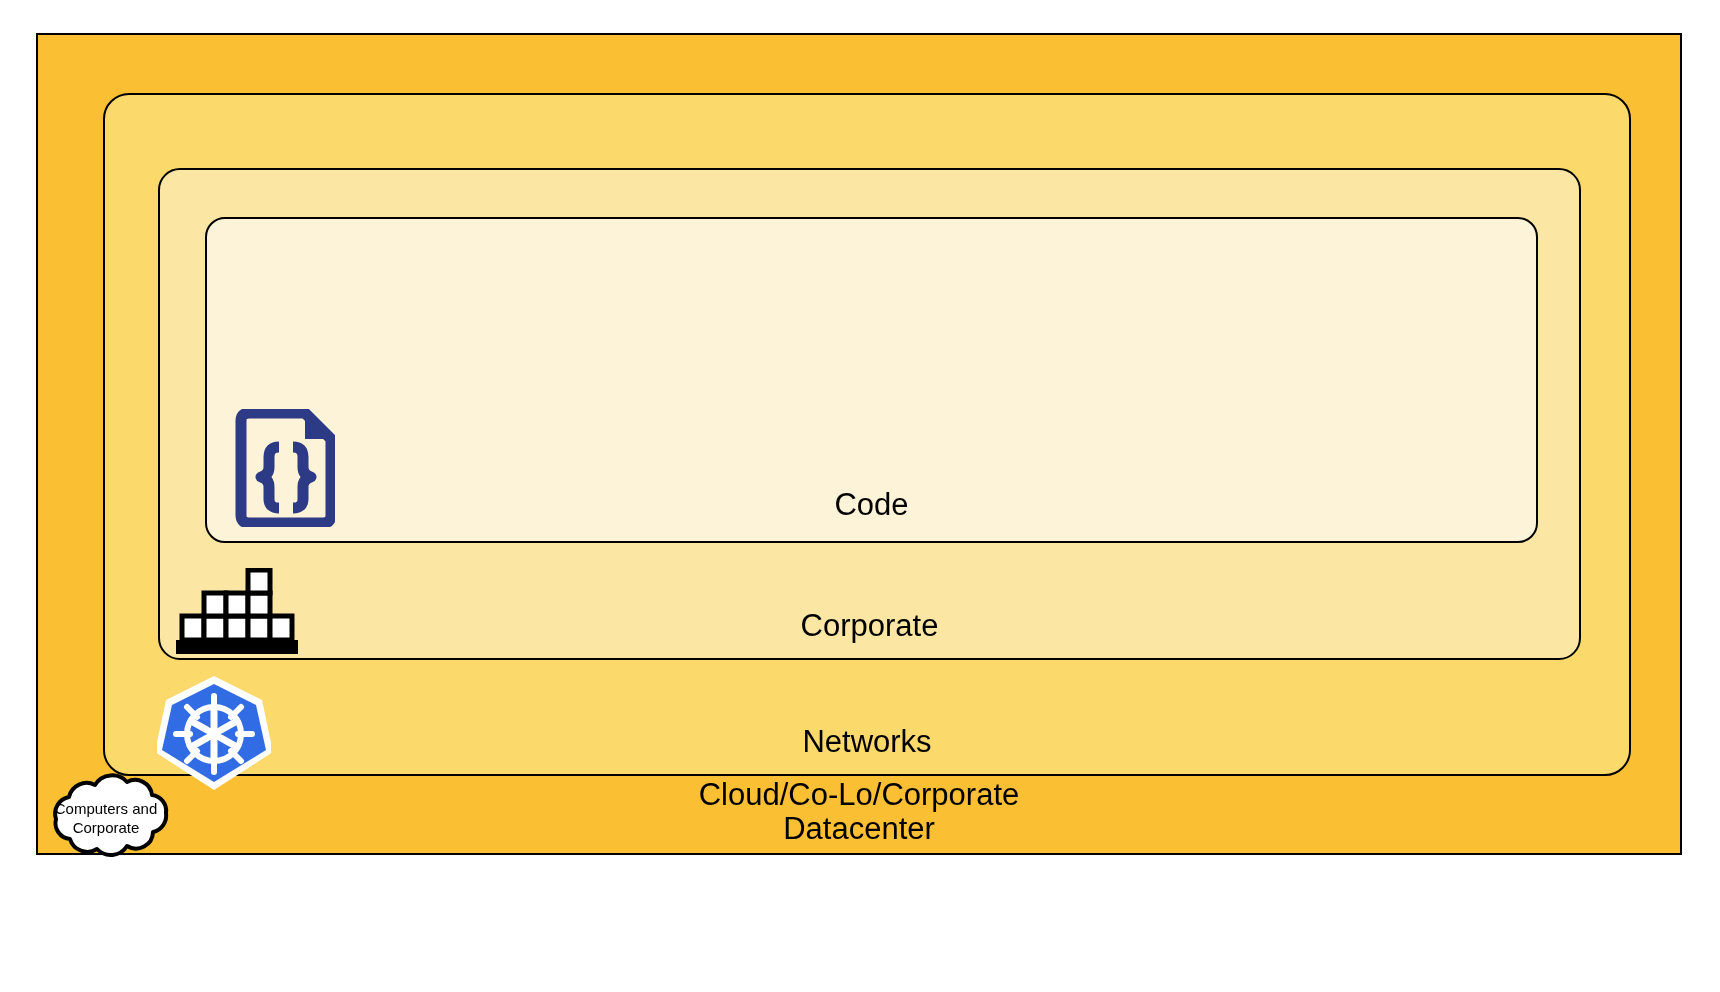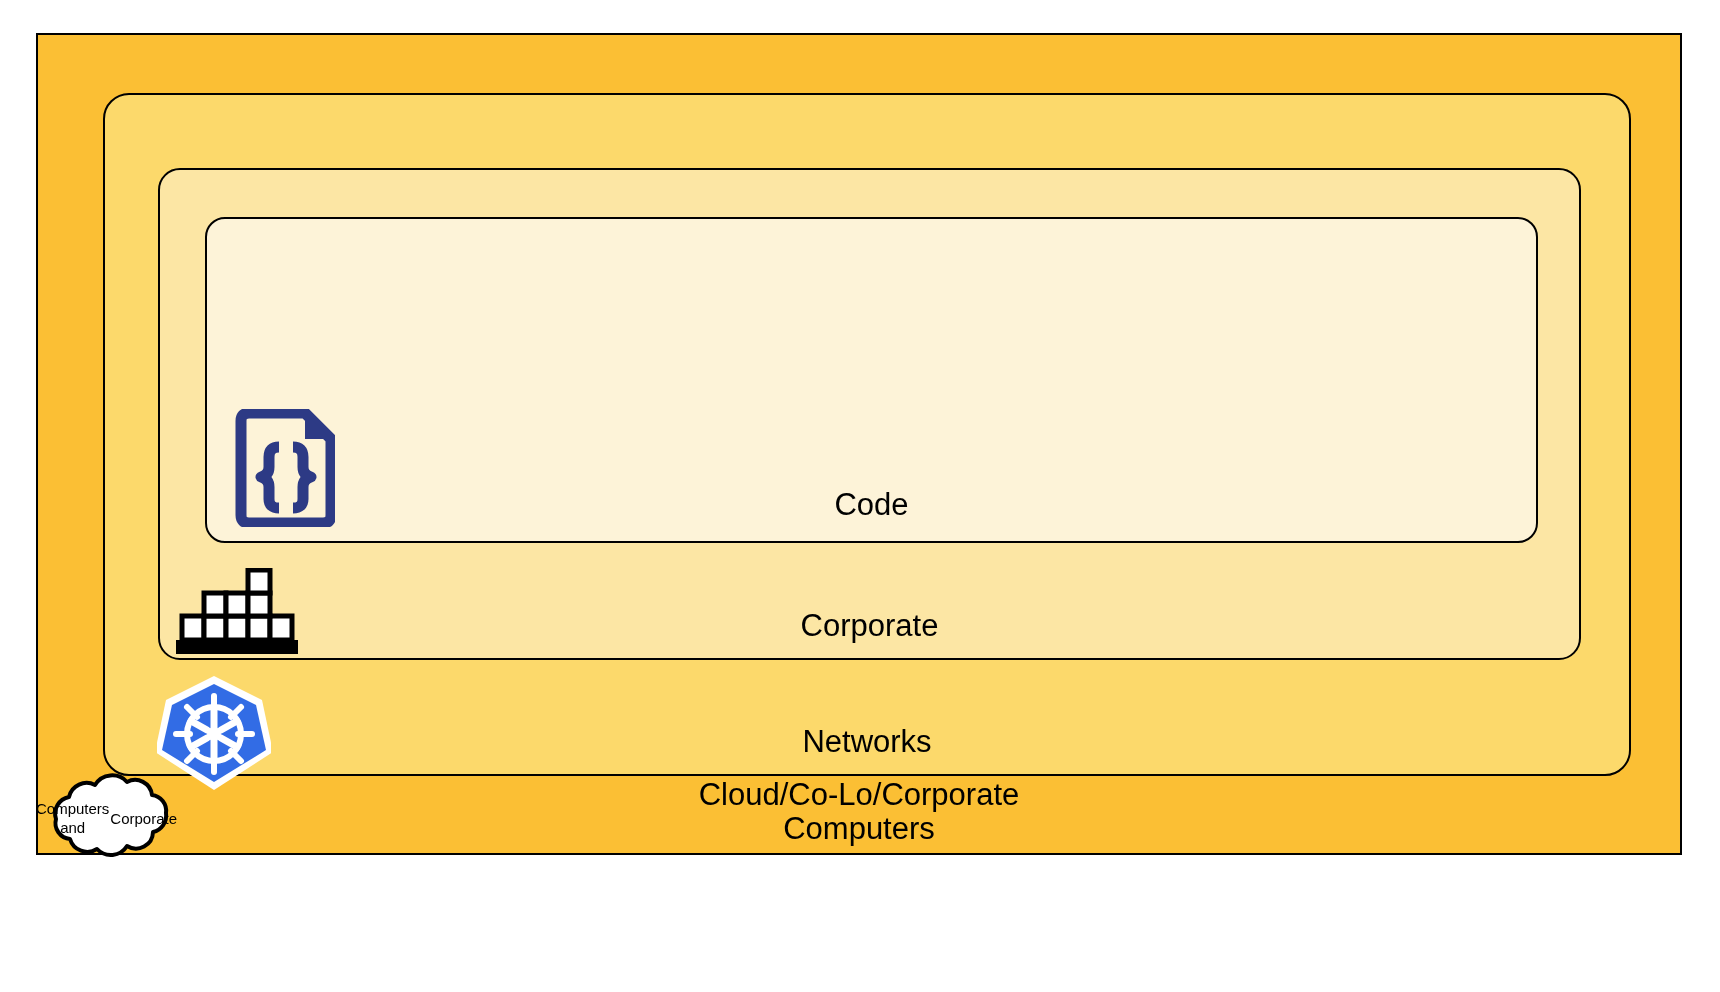--- a/index.html
+++ b/index.html
@@ -118,20 +118,21 @@
     width: 142px;
     height: 96px;
   }
   .cloud-text {
     position: absolute;
     left: 0;
     top: 0;
     width: 142px;
     height: 96px;
     display: flex;
+    flex-direction: column;
     align-items: center;
     justify-content: center;
     text-align: center;
     font-size: 15px;
     line-height: 1.25;
     color: #000000;
     pointer-events: none;
   }
 </style>
 </head>
@@ -235,14 +236,14 @@
                a16 16 0 0 1 -14 -20
                a17 17 0 0 1 13 -22 Z" fill="#ffffff" stroke="#000000" stroke-width="4" stroke-linejoin="round"></path>
     </svg>
     <div class="cloud-text">
       <span>Computers and</span>
       <span>Corporate</span>
     </div>
   </div>
 
   <div class="layer-label label-datacenter">Cloud/Co-Lo/Corporate
-Computers</div>
+Datacenter</div>
 </div>
 
 </body></html>

